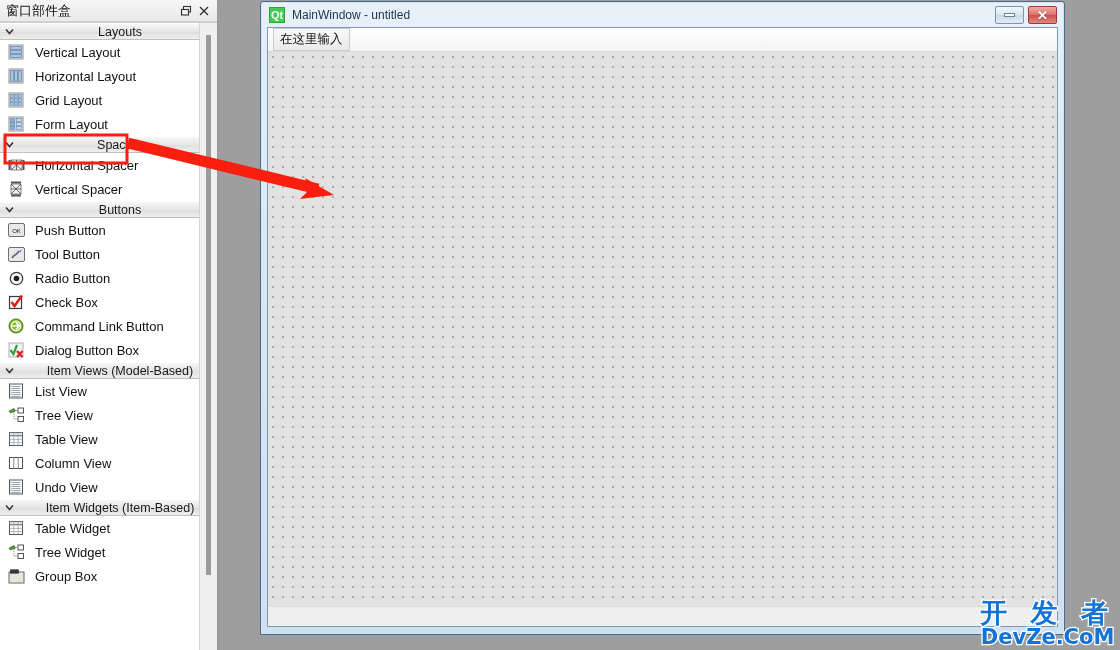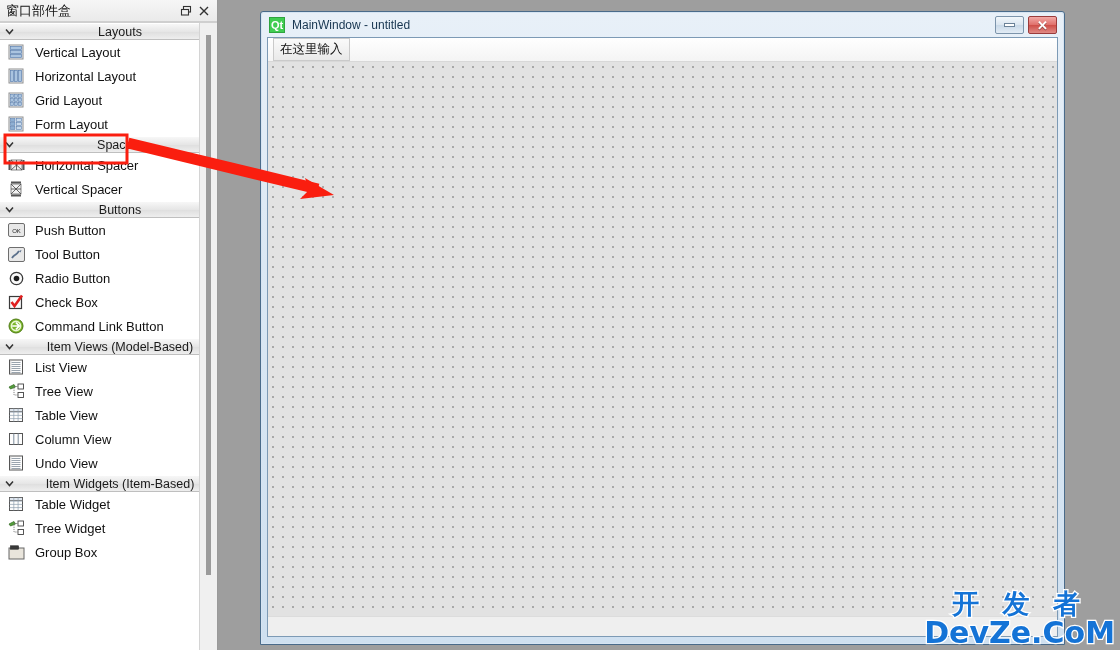--- a/index.html
+++ b/index.html
@@ -99,21 +99,21 @@
     border-left: 1px solid #d4d4d4;
   }
   .wb-sb-thumb {
     position: absolute; left: 6px; top: 12px;
     width: 5px; height: 540px;
     background: #9b9b9b;
   }
 
   
   #qtwin {
-    position: absolute; left: 260px; top: 11px;
+    position: absolute; left: 260px; top: 1px;
     width: 805px; height: 634px;
     background: #d6e4f2;
     border: 1px solid #4a6b8a;
     border-radius: 3px 3px 0 0;
     padding: 0;
   }
   .qt-frame-inner {
     position: absolute; left: 1px; top: 1px; right: 1px; bottom: 1px;
     background: linear-gradient(to bottom,#e8f0f8 0%,#dbe8f4 40%,#cfe0f0 100%);
     border-radius: 2px 2px 0 0;
@@ -200,21 +200,21 @@
     text-align: center; line-height: 1;
   }
   .wm-line {
     font-family: "DejaVu Sans", sans-serif;
     font-weight: bold;
     color: #1473d6;
     -webkit-text-stroke: 2.5px #ffffff;
     paint-order: stroke fill;
   }
   .wm-cn { font-size: 27px; letter-spacing: 7px; }
-  .wm-en { font-size: 30px; letter-spacing: 0px; margin-top: 1px; }
+  .wm-en { font-size: 21px; letter-spacing: 0px; margin-top: 1px; }
 </style>
 </head>
 <body>
 
 <div id="root">
 
   <div id="widgetbox">
 
     <div class="dock-title">
       <span class="dock-title-text">窗口部件盒</span>
@@ -373,20 +373,30 @@
           <div class="wb-item">
             <span class="wb-icon">
               <svg width="16" height="16" viewBox="0 0 16 16">
         <circle cx="8" cy="8" r="7" fill="#7bb52a" stroke="#4d7a12" stroke-width="1"></circle>
         <circle cx="8" cy="8" r="4.6" fill="none" stroke="#eaf7d4" stroke-width="1.6"></circle>
         <path d="M5,8 L11,8 M8.5,5.2 L11.4,8 L8.5,10.8" stroke="#ffffff" stroke-width="1.6" fill="none" stroke-linecap="square"></path>
               </svg>
             </span>
        <span class="wb-label">Command Link Button</span>
           </div>
+          <div class="wb-item">
+            <span class="wb-icon">
+              <svg width="16" height="16" viewBox="0 0 16 16">
+        <rect x="1" y="1" width="14" height="14" fill="#f3f3f3" stroke="#b0b0b0"></rect>
+        <path d="M2.5,8 L5.5,12 L9,3" stroke="#2fa03a" stroke-width="2.2" fill="none"></path>
+        <path d="M9,9 L14.5,15 M14.5,9 L9,15" stroke="#d32020" stroke-width="2.2" fill="none"></path>
+              </svg>
+            </span>
+       <span class="wb-label">Dialog Button Box</span>
+          </div>
           <div class="cat-header">
             <span class="cat-chev">
        <svg width="11" height="11" viewBox="0 0 11 11">
          <path d="M2,3.5 L5.5,7.5 L9,3.5" stroke="#333" stroke-width="1.5" fill="none"></path>
        </svg>
      </span>
      <span class="cat-label">Item Views (Model-Based)</span>
           </div>
           <div class="wb-item">
             <span class="wb-icon">

